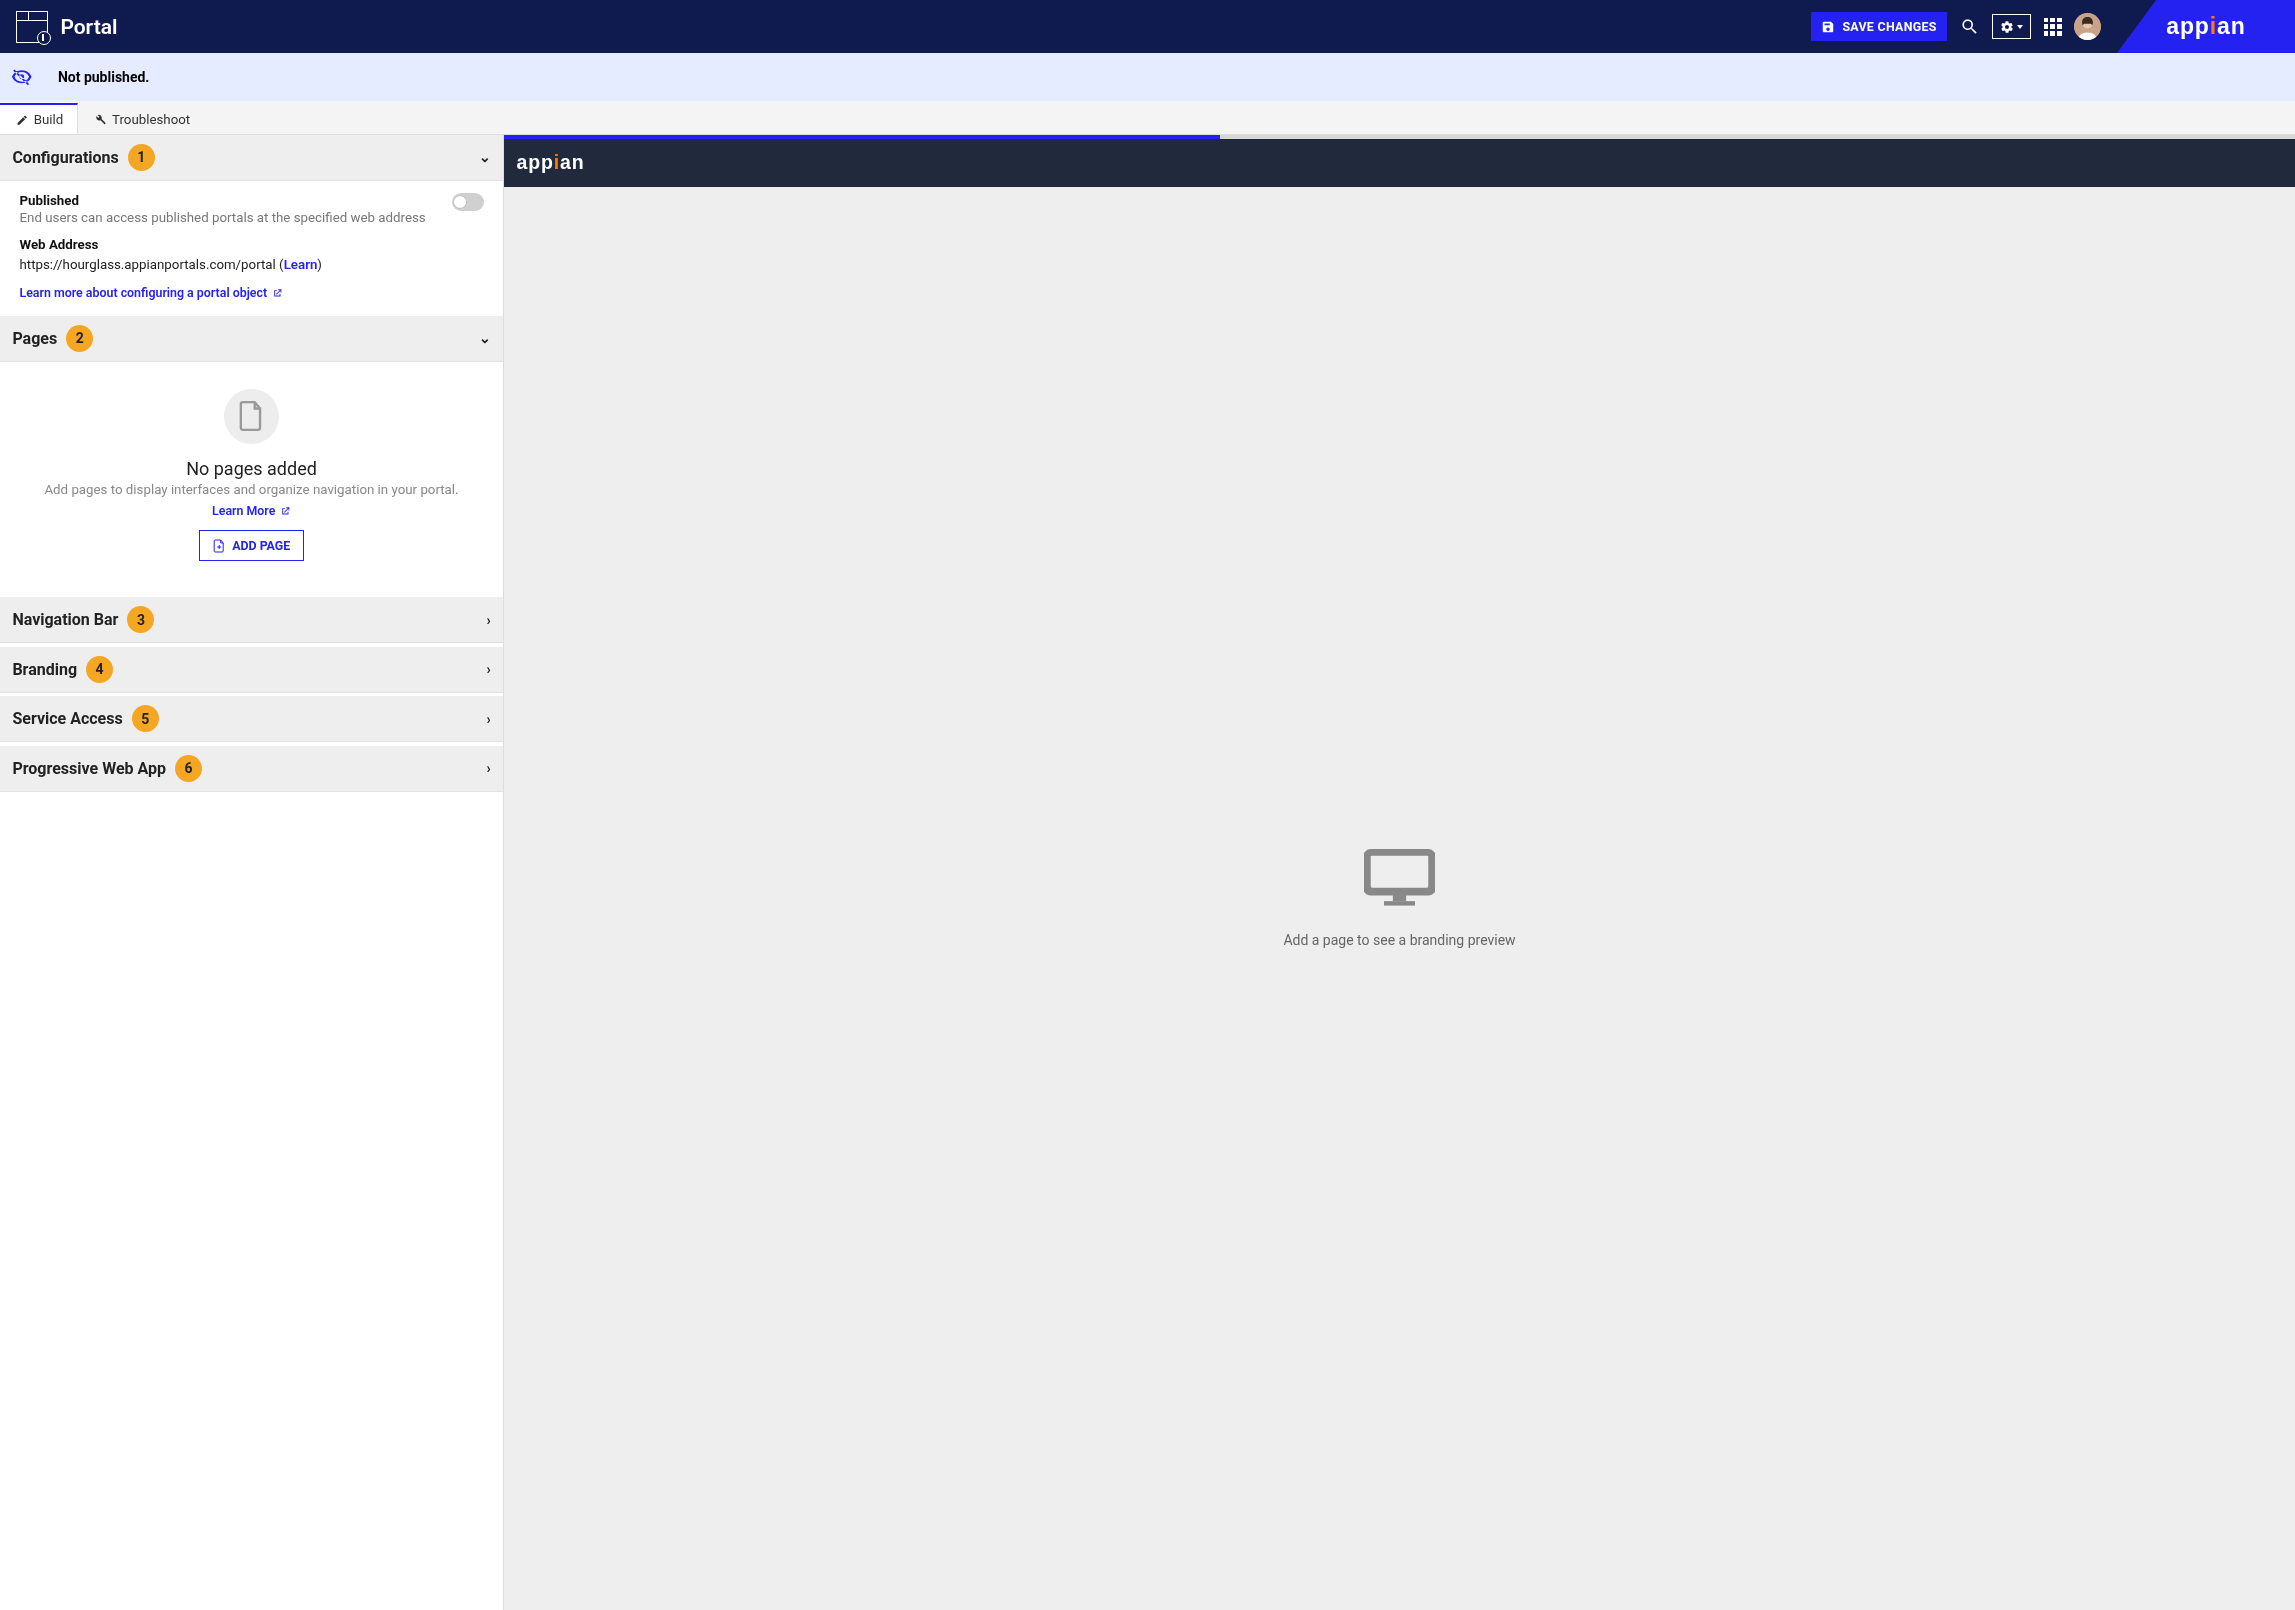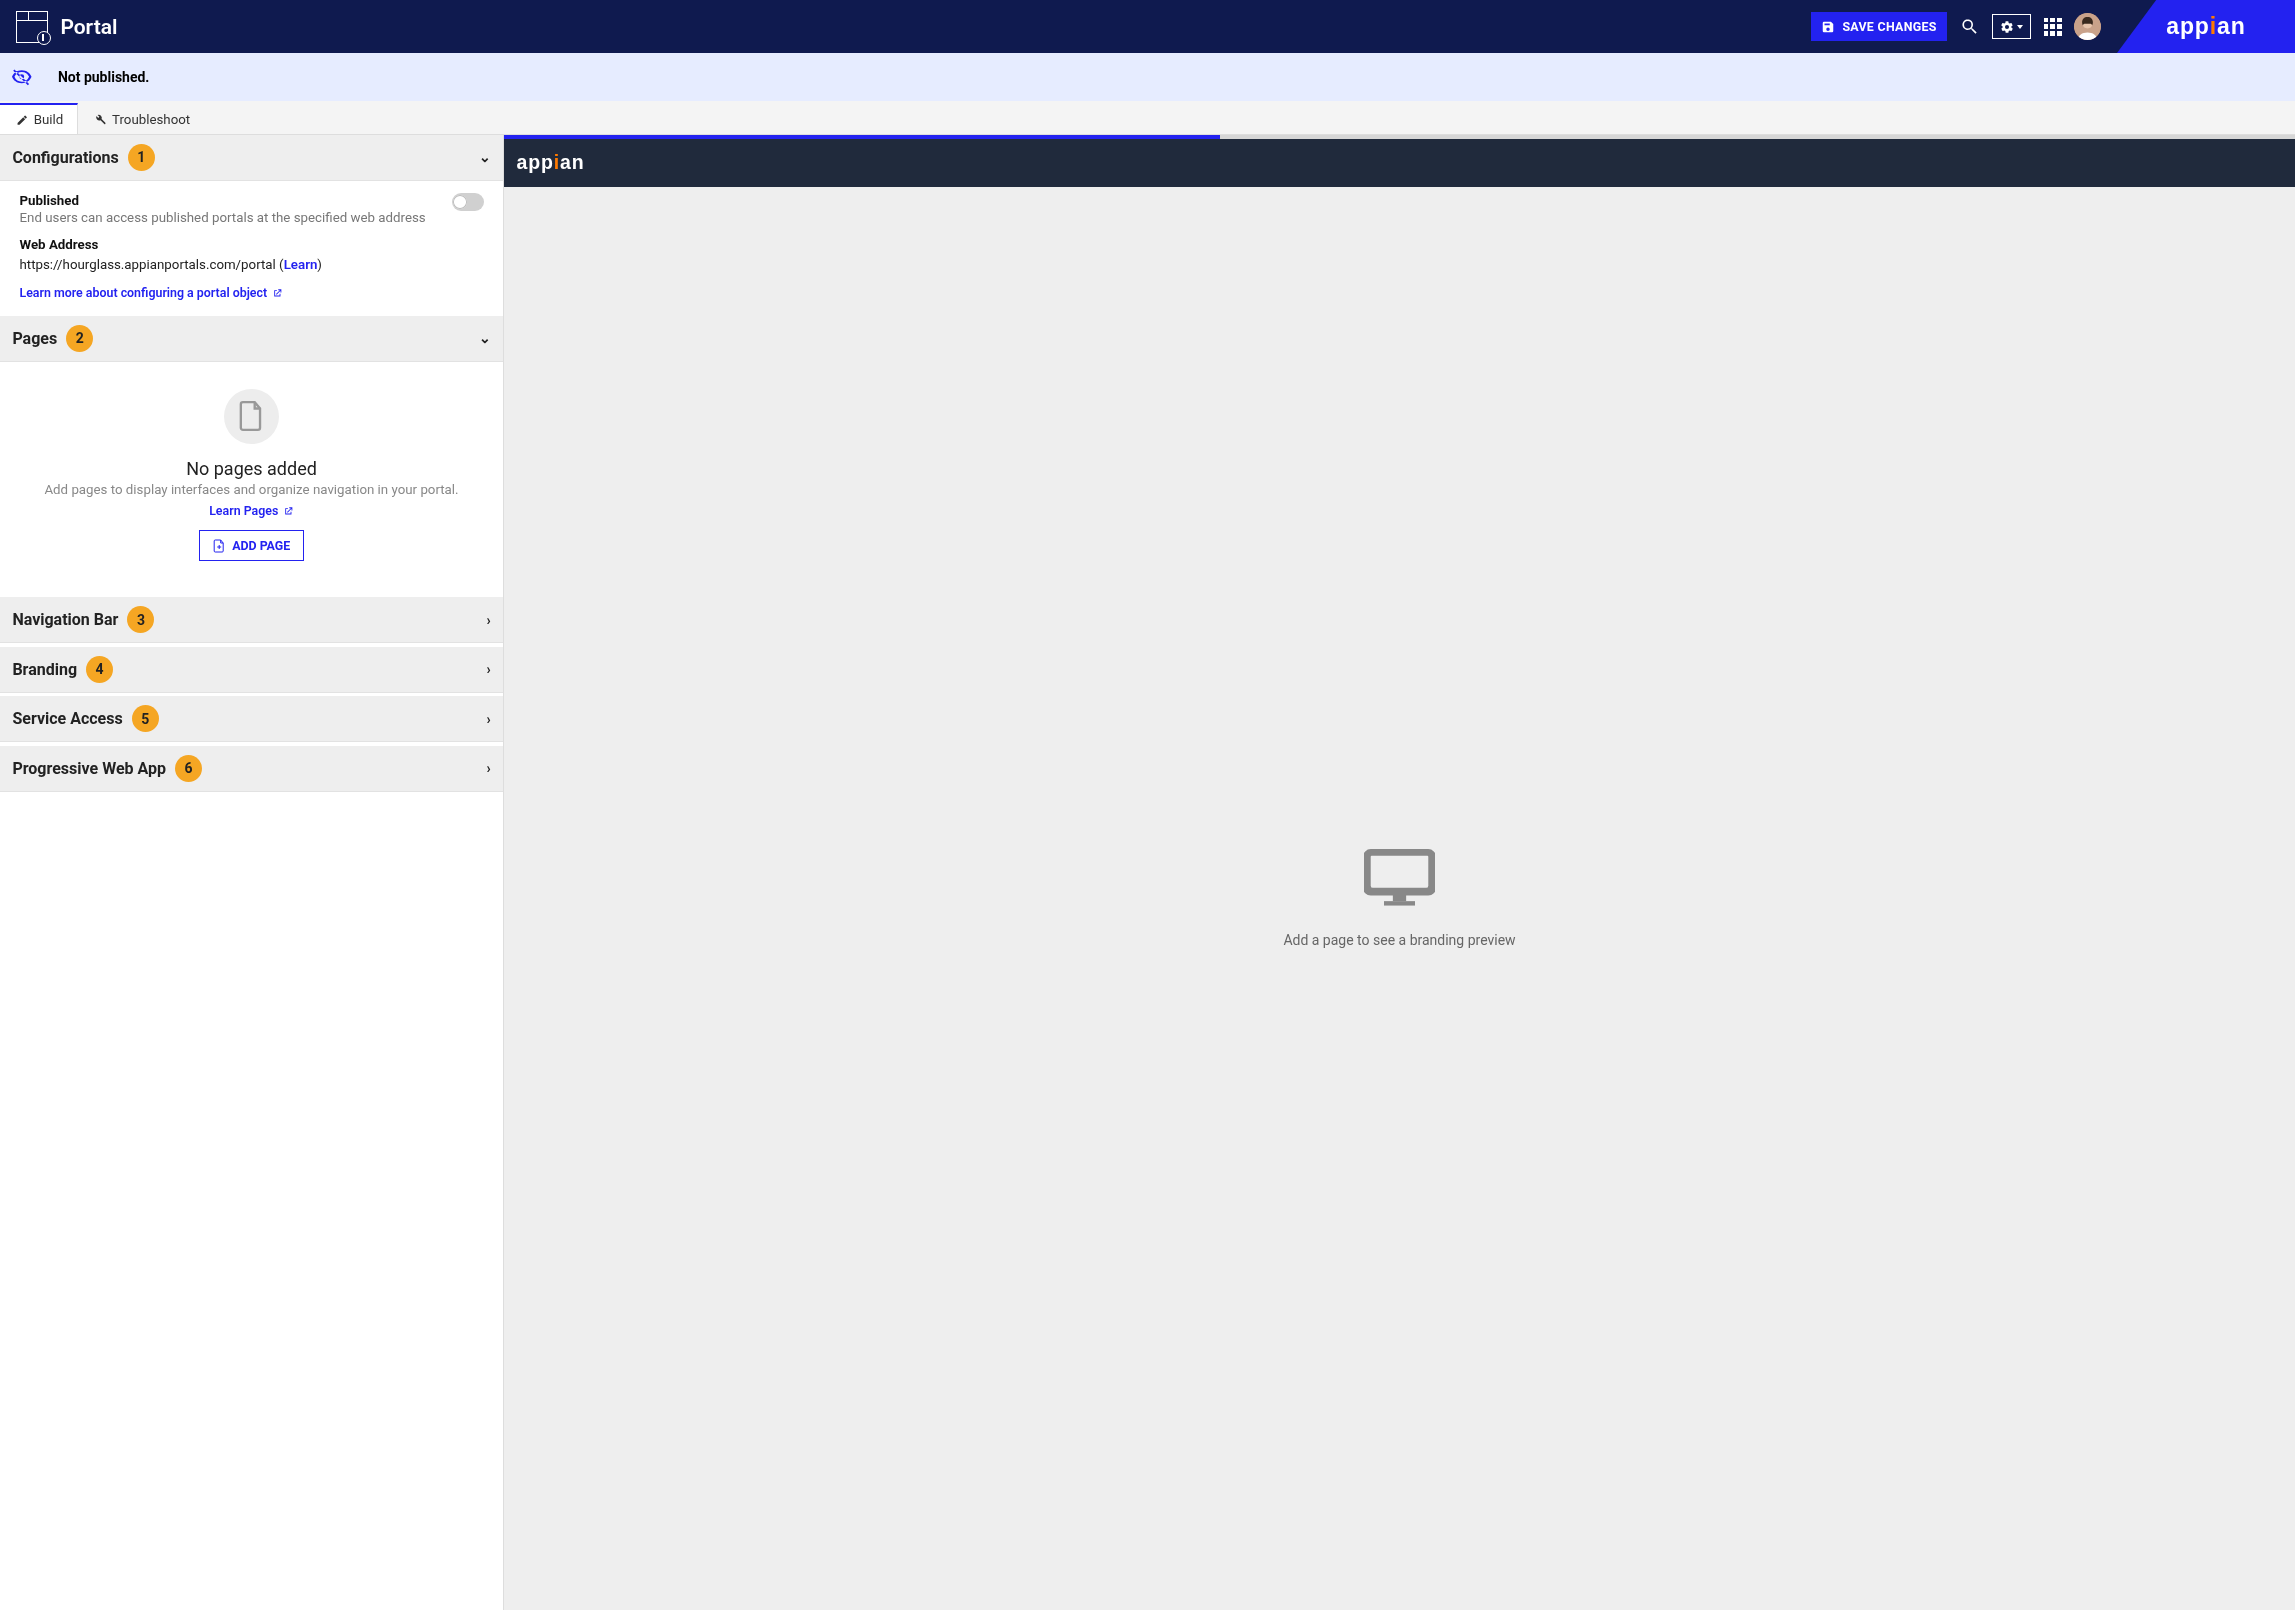--- a/index.html
+++ b/index.html
@@ -334,21 +334,21 @@
     <div class="sec-body pages-empty">
       <div class="doc-circle">
         <svg viewBox="0 0 24 30">
           <path d="M4 2h11l5 6v18a2 2 0 0 1-2 2H4a2 2 0 0 1-2-2V4a2 2 0 0 1 2-2z"></path>
           <path d="M15 2v6h5"></path>
         </svg>
       </div>
       <div class="t1">No pages added</div>
       <div class="t2">Add pages to display interfaces and organize navigation in your portal.</div>
       <span class="link">
-        <span>Learn Pages</span>
+        <span>Learn More</span>
         <svg class="ext-icon" viewBox="0 0 24 24">
             <path d="M14 3v2h3.6L9 13.6 10.4 15 19 6.4V10h2V3h-7zM5 5h6v2H7v10h10v-4h2v6H5V5z"></path>
           </svg>
       </span>
       <br>
       <div class="add-page-btn">
         <svg viewBox="0 0 24 28">
             <path d="M4 2h11l5 6v16a2 2 0 0 1-2 2H4a2 2 0 0 1-2-2V4a2 2 0 0 1 2-2zm11 0v6h5M12 12v8m-4-4h8" stroke="#2322f0" stroke-width="2" fill="none"></path>
           </svg>
         <span>ADD PAGE</span>

